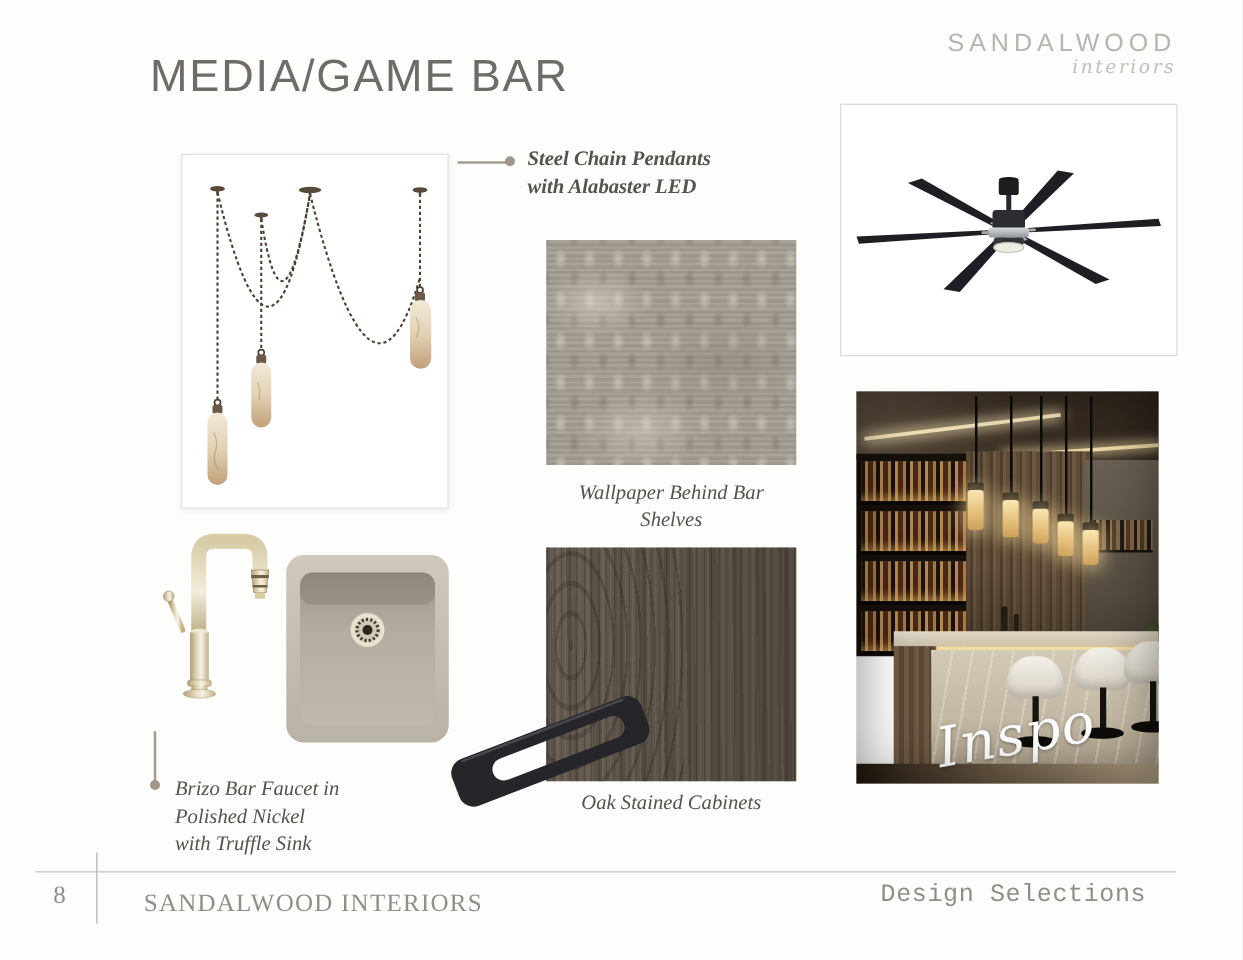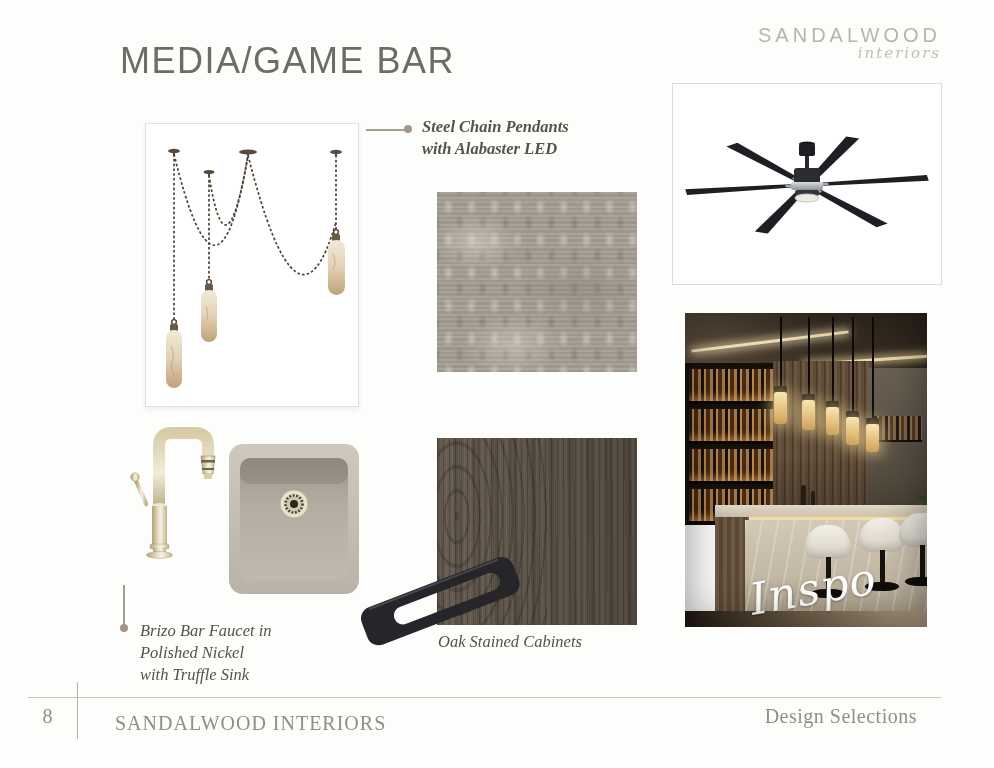--- a/index.html
+++ b/index.html
@@ -18,21 +18,21 @@
 
   
   .note{font-style:italic;color:#56524d;font-size:16.5px;line-height:1.32;white-space:pre-line;}
   .leader-h{left:366px;top:129px;width:40px;height:2px;background:#a59c8e;}
   .leader-dot1{left:404px;top:125px;width:8px;height:8px;border-radius:50%;background:#a0968a;}
   .note-pendants{left:422px;top:116px;width:190px;font-weight:bold;}
   .note-wallpaper{left:427px;top:383px;width:220px;text-align:center;}
   .leader-v{left:123px;top:585px;width:2px;height:40px;background:#a59c8e;}
   .leader-dot2{left:120px;top:624px;width:8px;height:8px;border-radius:50%;background:#a0968a;}
   .note-faucet{left:140px;top:620px;width:180px;}
-  .note-oak{left:438px;top:631px;width:220px;text-align:left;}
+  .note-oak{left:427px;top:631px;width:220px;text-align:center;}
 
   
   .fig-pendants{left:145px;top:123px;width:212px;height:282px;background:#fff;
                 border:1px solid #e3e1de;box-shadow:0 2px 6px rgba(0,0,0,.07);}
   .fig-fan{left:672px;top:83px;width:268px;height:200px;background:#fff;border:1px solid #dedcd9;}
   .fig-faucet{left:116px;top:416px;width:114px;height:158px;}
   .fig-sink{left:227px;top:442px;width:134px;height:154px;}
 
   .fig-wallpaper{left:437px;top:192px;width:200px;height:180px;
     background-color:#a59e94;
@@ -119,21 +119,21 @@
     text-shadow:0 1px 3px rgba(0,0,0,.35);}
   .inspo-vignette{left:0;top:0;width:242px;height:314px;pointer-events:none;
     box-shadow:inset 0 0 46px rgba(0,0,0,.45);}
 
   
   .footer-rule{left:28px;top:697px;width:913px;height:1px;background:#c8c5c0;}
   .footer-vline{left:77px;top:682px;width:1px;height:57px;background:#b5b2ad;}
   .footer-text{color:#918d87;font-size:20px;letter-spacing:1px;}
   .footer-num{left:28px;top:705px;width:40px;text-align:center;}
   .footer-brand{left:115px;top:712px;}
-  .footer-right{right:77px;top:705px;letter-spacing:.5px;}
+  .footer-right{right:77px;top:705px;letter-spacing:.5px;font-family:Liberation Mono, monospace;}
 </style>
 </head>
 <body>
 
 <div class="page">
 
   <div class="abs title">MEDIA/GAME BAR</div>
   <div class="abs logo">
     <div class="logo-name">SANDALWOOD</div>
     <div class="logo-tagline">interiors</div>
@@ -186,20 +186,22 @@
       </g>
     </svg>
   </div>
 
   <div class="abs leader-h"></div>
   <div class="abs leader-dot1"></div>
   <div class="abs note note-pendants">Steel Chain Pendants
 with Alabaster LED</div>
 
   <div class="abs fig-wallpaper"></div>
+  <div class="abs note note-wallpaper">Wallpaper Behind Bar
+Shelves</div>
 
   <div class="abs fig-fan">
     <svg width="268" height="200" viewBox="0 0 268 200">
       <defs>
         <linearGradient id="silver" x1="0" y1="0" x2="0" y2="1">
           <stop offset="0" stop-color="#d9dcde"></stop>
             <stop offset="1" stop-color="#8f959a"></stop>
         </linearGradient>
       </defs>
       <g transform="translate(134,101) scale(1,0.42)">

